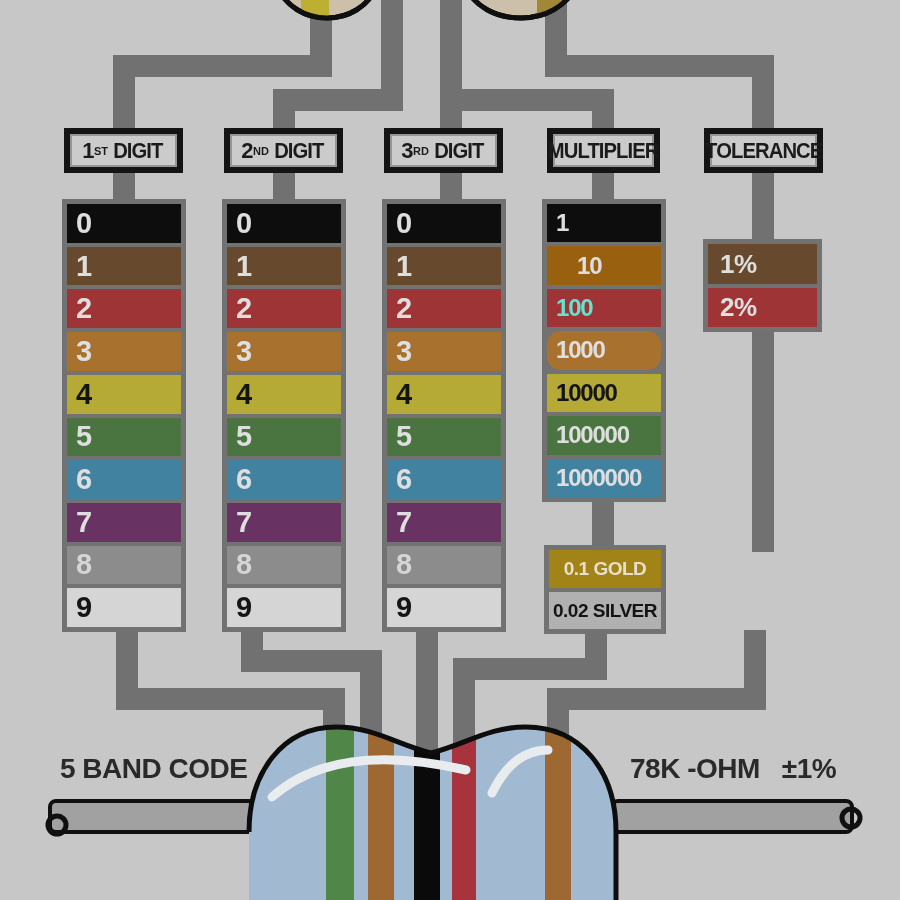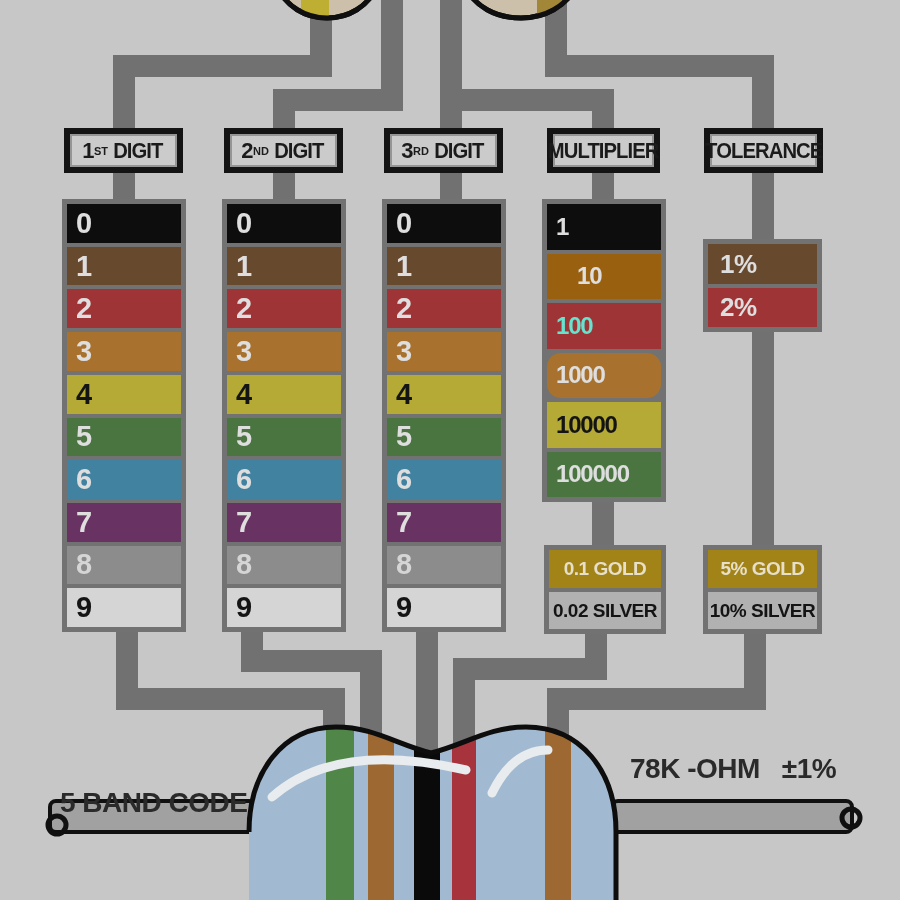--- a/index.html
+++ b/index.html
@@ -31,21 +31,21 @@
   .row .row-label{padding-left:9px;font-size:29px;letter-spacing:-.5px;line-height:1;}
   .tbl.mult .row .row-label{font-size:24px;letter-spacing:-1.2px;}
   .tbl.extra .row{justify-content:center;}
   .tbl.extra .row .row-label{padding-left:0;font-size:19px;letter-spacing:-.5px;}
   .tbl.tol .row .row-label{padding-left:12px;font-size:26px;}
   
   .caption{
     position:absolute;z-index:3;font-weight:bold;color:#2b2b2b;
     font-size:28px;letter-spacing:-.5px;white-space:nowrap;
   }
-  #caption-left{left:60px;top:787px;}
+  #caption-left{left:60px;top:753px;}
   #caption-right{left:630px;top:753px;}
   #caption-right .tol-part{margin-left:22px;}
 </style>
 </head>
 <body>
 
 <div class="stage">
 
   <svg class="diagram" width="900" height="900" viewBox="0 0 900 900">
     <defs>
@@ -243,46 +243,41 @@
       </div>
       <div class="row" style="background: rgb(176, 116, 40); color: rgb(227, 227, 227); border-radius: 14px;">
         <span class="row-label">1000</span>
       </div>
       <div class="row" style="background: rgb(185, 174, 44); color: rgb(20, 20, 20);">
         <span class="row-label">10000</span>
       </div>
       <div class="row" style="background: rgb(73, 121, 63); color: rgb(227, 227, 227);">
         <span class="row-label">100000</span>
       </div>
+      <div class="row" style="background: rgb(63, 134, 168); color: rgb(227, 227, 227);">
+        <span class="row-label">1000000</span>
+      </div>
     </div>
   <div class="tbl extra" style="left:544px;top:545px;width:122px;height:89px;">
       <div class="row" style="background: rgb(168, 134, 15); color: rgb(236, 228, 204);">
         <span class="row-label">0.1 GOLD</span>
       </div>
       <div class="row" style="background: rgb(181, 181, 181); color: rgb(20, 20, 20);">
         <span class="row-label">0.02 SILVER</span>
       </div>
     </div>
 
   <div class="tbl tol" style="left:703px;top:239px;width:119px;height:93px;">
       <div class="row" style="background: rgb(107, 74, 44); color: rgb(227, 227, 227);">
         <span class="row-label">1%</span>
       </div>
       <div class="row" style="background: rgb(169, 51, 53); color: rgb(227, 227, 227);">
         <span class="row-label">2%</span>
       </div>
     </div>
-  <div class="tbl extra" style="left:703px;top:545px;width:119px;height:89px;">
-      <div class="row" style="background: rgb(168, 134, 15); color: rgb(236, 228, 204);">
-        <span class="row-label">5% GOLD</span>
-      </div>
-      <div class="row" style="background: rgb(181, 181, 181); color: rgb(20, 20, 20);">
-        <span class="row-label">10% SILVER</span>
-      </div>
-    </div>
 
   <div class="caption" id="caption-left">
     <span>5 BAND CODE</span>
   </div>
   <div class="caption" id="caption-right">
     <span class="val-part">78K -OHM</span><span class="tol-part">±1%</span>
   </div>
 
 </div>
 

